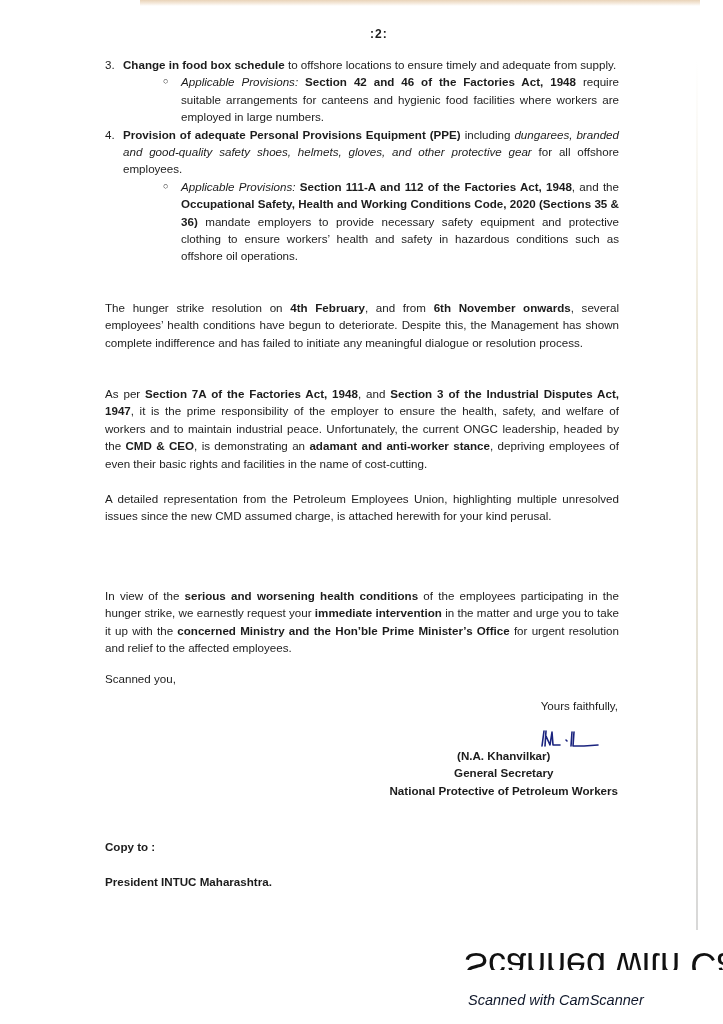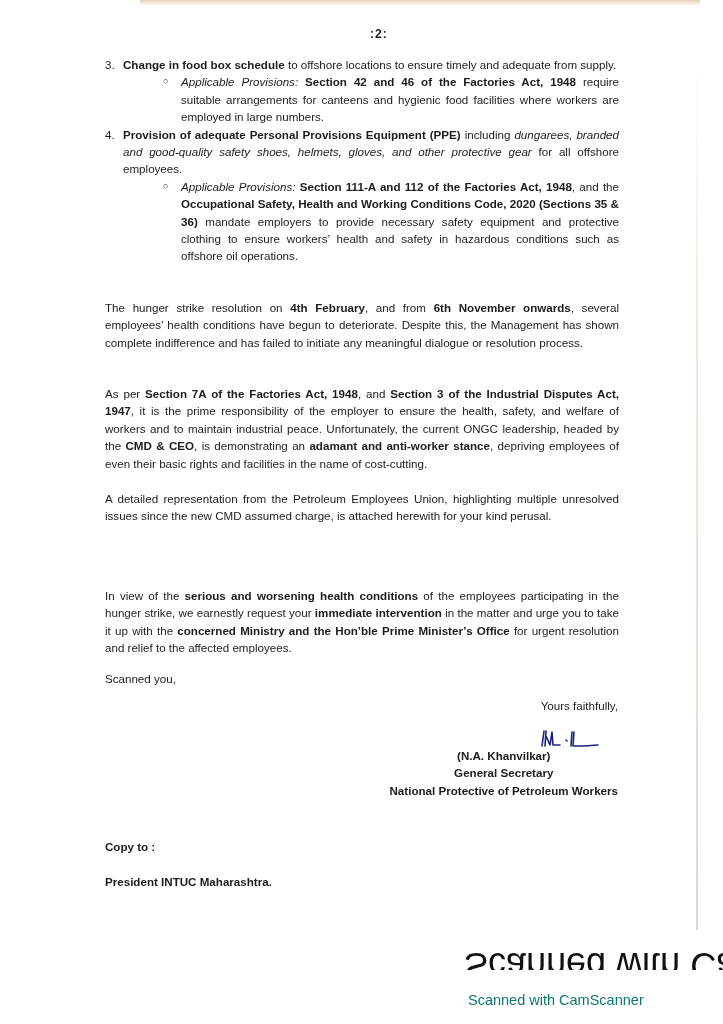--- a/index.html
+++ b/index.html
@@ -32,22 +32,23 @@
   .para { position: absolute; left: 105px; width: 514px; font-size: 11.6px; line-height: 17.4px; }
   .right-block { position: absolute; right: 105px; text-align: center; font-size: 11.6px; line-height: 17.4px; }
   .signature { position: absolute; left: 536px; top: 728px; width: 70px; height: 22px; }
   .watermark-big {
     position: absolute; left: 464px; top: 940px; font-size: 36px; color: #111;
     white-space: nowrap; transform: scaleY(-1); clip-path: inset(0 0 0 0);
     height: 30px; overflow: hidden; line-height: 30px;
   }
   .watermark-big span { display: inline-block; transform: translateY(-10px); }
   .watermark-small {
-    position: absolute; left: 468px; top: 992px; font-size: 14.5px; color: #0f766e;
+    position: absolute; left: 468px; top: 992px; font-size: 14.5px; color: #0f172a;
     white-space: nowrap;
+    font-style: italic;
   }
 </style>
 </head>
 <body>
 
 <div class="top-edge"></div>
 <div class="right-crease"></div>
 
 <div class="page-no">:2:</div>
 

